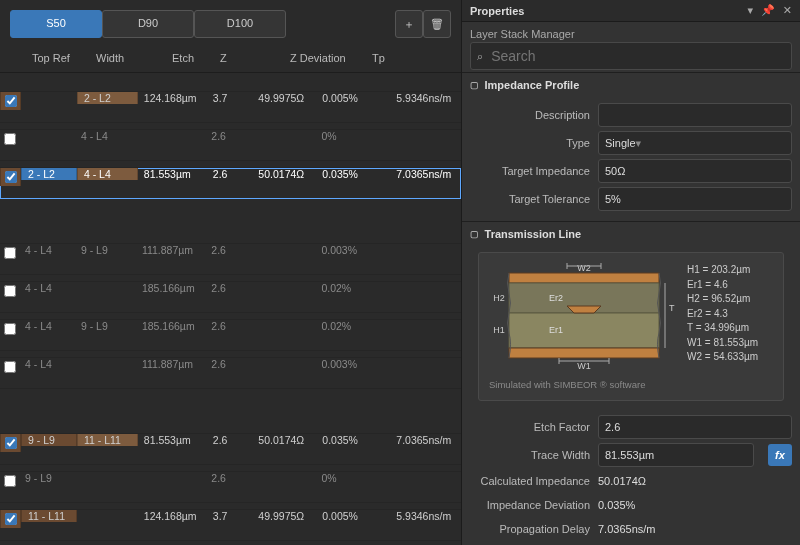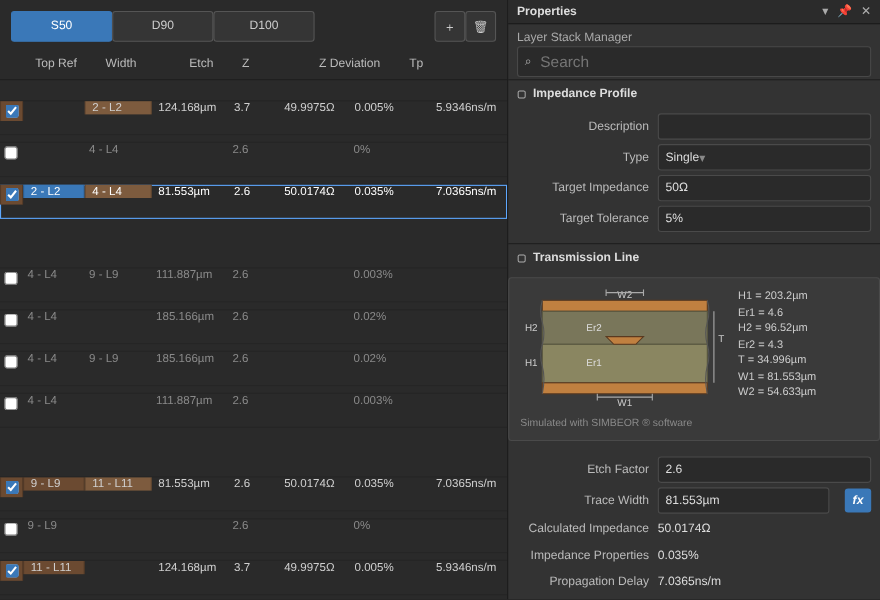--- a/index.html
+++ b/index.html
@@ -43,21 +43,21 @@
   .search-box input{flex:1;background:transparent;border:0;color:#ccc;font-size:14px;outline:none}
   .section-h{display:flex;align-items:center;gap:6px;padding:6px 8px;color:#ddd;font-weight:bold;border-top:1px solid #1f1f1f}
   .section-h .caret{font-size:9px;color:#aaa}
   .form{padding:2px 8px 6px}
   .form-row{display:flex;align-items:center;gap:8px;margin:4px 0}
   .form-row .lbl{flex:0 0 120px;text-align:right;color:#bbb}
   .form-row .val{flex:1;background:#2a2a2a;border:1px solid #4a4a4a;border-radius:3px;padding:4px 6px;min-height:14px;color:#ddd;display:flex;align-items:center;}
   .form-row .ro{flex:1;color:#ddd;padding:4px 0}
   .fx{width:24px;height:22px;margin-left:6px;background:#3a78b8;border-radius:3px;color:#fff;display:flex;align-items:center;justify-content:center;font-style:italic;font-weight:bold;font-size:11px;cursor:pointer}
   
-  #tl-box{margin:6px 0 8px;background:#3a3a3a;border:1px solid #4a4a4a;border-radius:3px;padding:10px;position:relative}
+  #tl-box{margin:6px 16px 8px;background:#3a3a3a;border:1px solid #4a4a4a;border-radius:3px;padding:10px;position:relative}
   #tl-diag{display:flex;gap:8px}
   #tl-svg{flex:0 0 190px}
   #tl-legend{flex:1;font-size:10px;color:#ccc;line-height:1.45}
   #sim-note{margin-top:6px;font-size:9.5px;color:#8a8a8a}
   svg{display:block}
   
   #grid-body::-webkit-scrollbar{width:10px;background:#2a2a2a}
   #grid-body::-webkit-scrollbar-thumb{background:#4a4a4a;border-radius:5px}
 </style>
 </head>
@@ -333,21 +333,21 @@
           <div class="val">
             <span>81.553µm</span>
           </div>
           <div class="fx">fx</div>
         </div>
         <div class="form-row">
           <div class="lbl">Calculated Impedance</div>
           <div class="ro">50.0174Ω</div>
         </div>
         <div class="form-row">
-          <div class="lbl">Impedance Properties</div>
+          <div class="lbl">Impedance Deviation</div>
           <div class="ro">0.035%</div>
         </div>
         <div class="form-row">
           <div class="lbl">Propagation Delay</div>
           <div class="ro">7.0365ns/m</div>
         </div>
         <div class="form-row">
           <div class="ro">351.9659nH/m</div>
         </div>
       </div>

